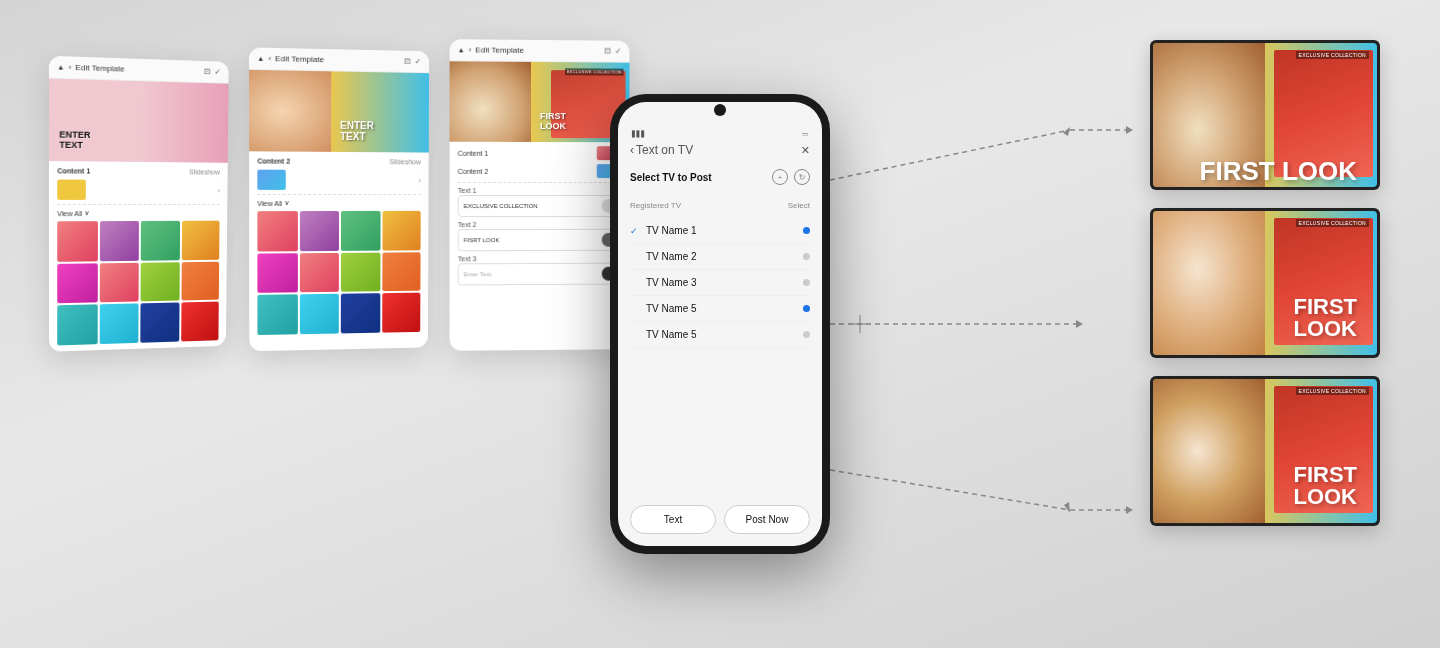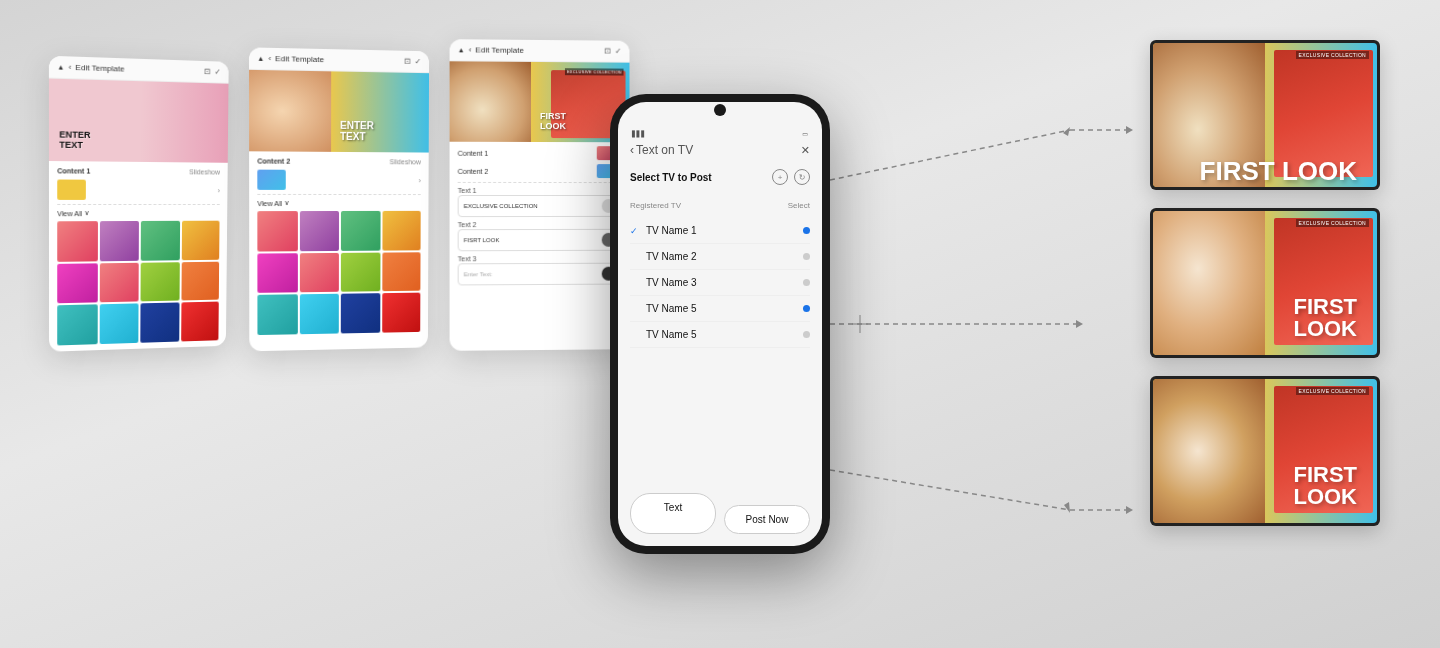--- a/index.html
+++ b/index.html
@@ -151,21 +151,20 @@
       border-radius: 20px;
       border: 1.5px solid #ccc;
       font-size: 10px;
       text-align: center;
       background: #fff;
       color: #111;
     }
     .footer-btn.primary {
       background: #fff;
       border-color: #ccc;
-      margin-top: 12px;
     }
 
     
     .ui-cards {
       position: absolute;
       left: 50px;
       top: 40px;
       display: flex;
       gap: 20px;
       z-index: 5;

